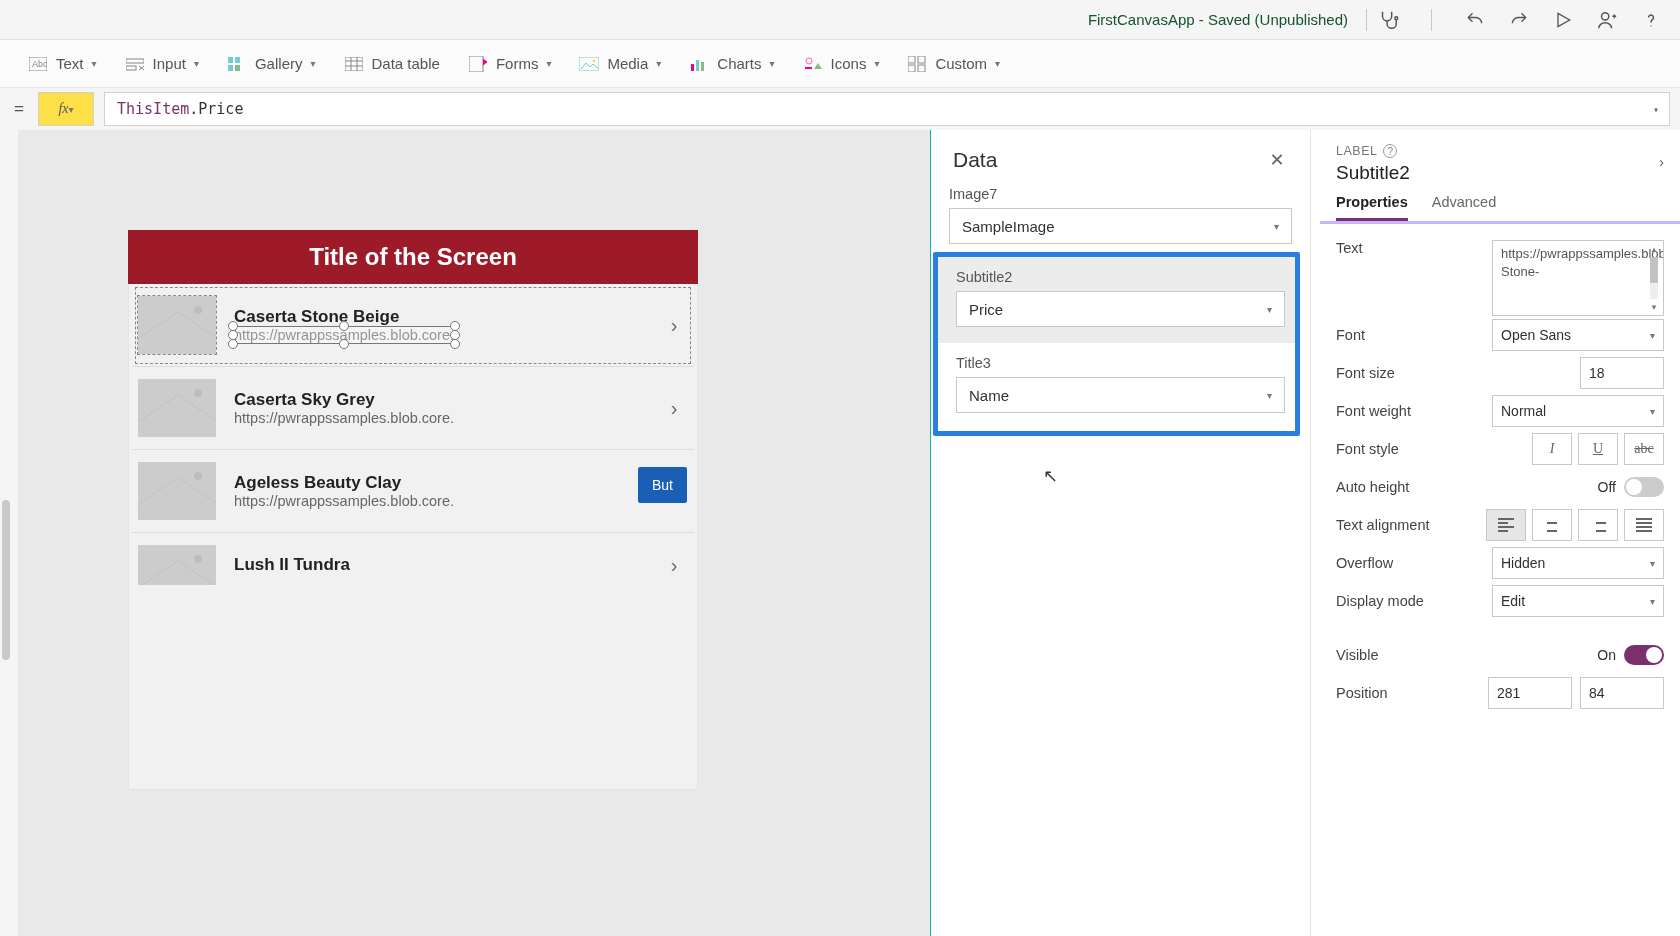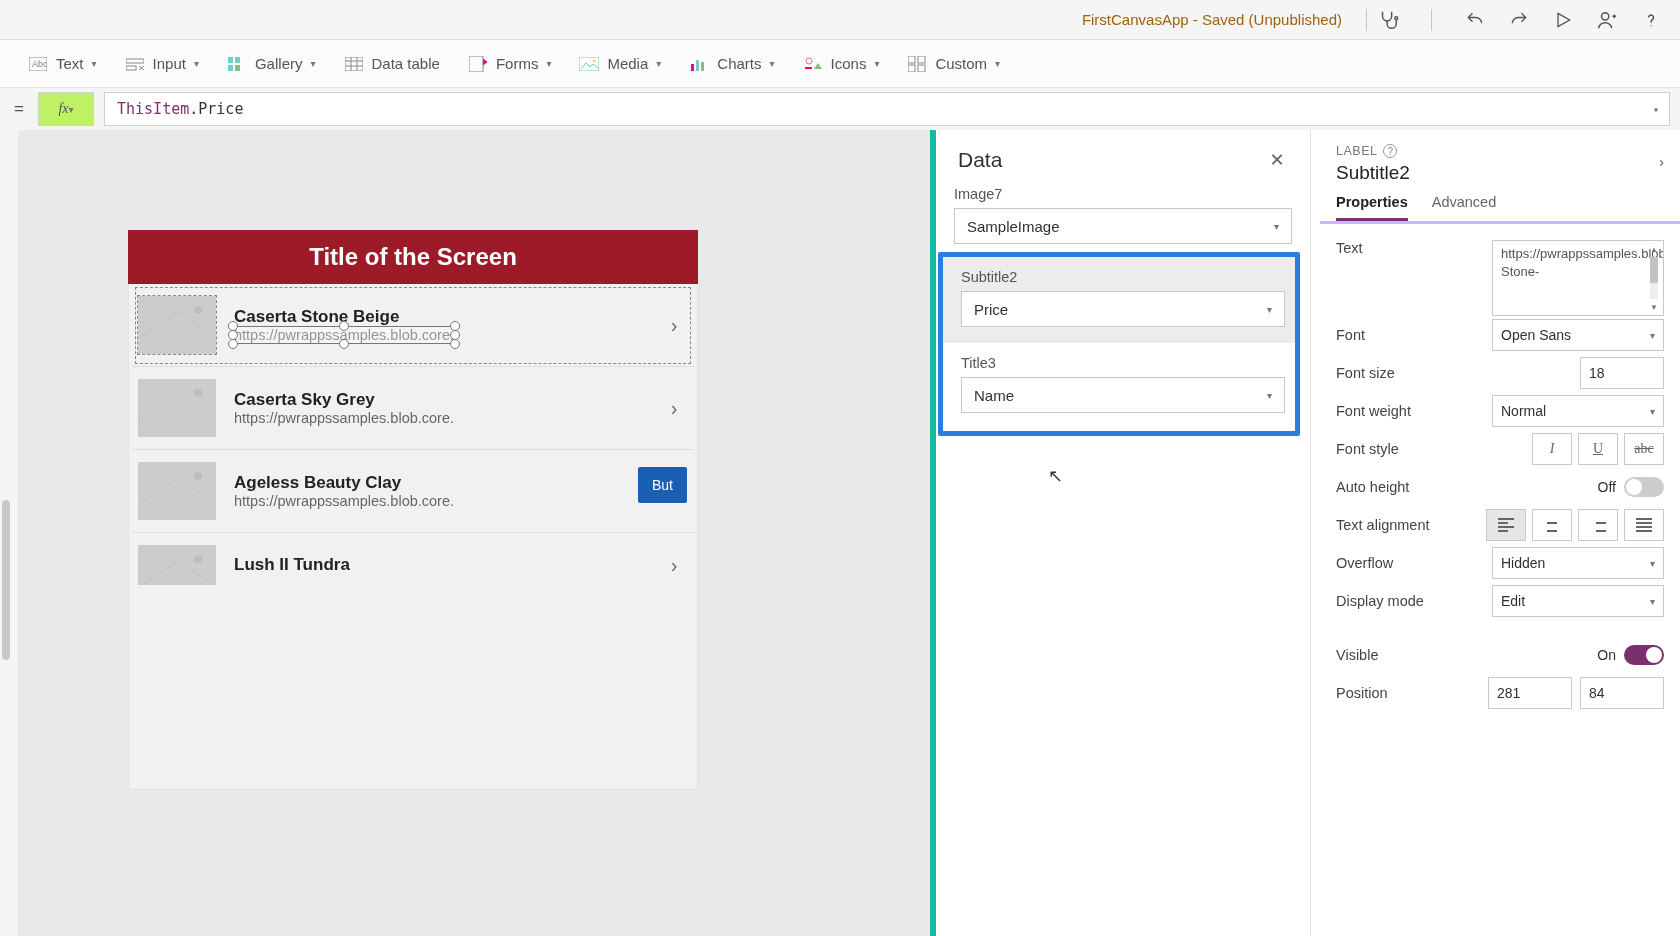--- a/index.html
+++ b/index.html
@@ -1,35 +1,35 @@
 <!DOCTYPE html>
 <html><head>
 <meta charset="utf-8">
 <style>
   * { box-sizing: border-box; margin:0; padding:0; }
   html,body { height:100%; font-family:"Segoe UI", Arial, sans-serif; font-size:14px; color:#323130; background:#f5f5f5; }
   .app { width:1680px; height:936px; background:#f5f5f5; position:relative; overflow:hidden; }
 
   
   .titlebar { height:40px; display:flex; align-items:center; justify-content:flex-end; padding:0 18px; border-bottom:1px solid #e0e0e0; background:#f5f5f5; }
-  .titlebar-title { color:#a16207; font-size:15px; margin-right:14px; }
+  .titlebar-title { color:#14532d; font-size:15px; margin-right:8px; }
   .titlebar-sep { width:1px; height:22px; background:#c8c8c8; margin:0 10px; display:inline-block; }
   .titlebar-icons { display:flex; align-items:center; gap:22px; }
   .tb-icon { width:22px; height:22px; display:flex; align-items:center; justify-content:center; color:#555; cursor:pointer; }
 
   
   .ribbon { height:48px; display:flex; align-items:center; gap:28px; padding:0 28px; background:#fbfbfb; border-bottom:1px solid #e6e6e6; }
   .rib-item { display:flex; align-items:center; gap:8px; color:#555; cursor:pointer; font-size:15px; }
   .rib-icon { width:20px; height:20px; display:flex; align-items:center; justify-content:center; color:#777; }
   .chev { font-size:10px; color:#777; }
 
   
   .formula-row { height:42px; display:flex; align-items:center; padding:0 10px; background:#f5f5f5; gap:10px; }
   .eq-sign { width:18px; text-align:center; font-size:17px; color:#555; }
-  .fx-box { width:56px; height:34px; border:1px solid #d0d0d0; background:#bef264; display:flex; align-items:center; justify-content:center; gap:0; color:#555; font-style:italic; }
+  .fx-box { width:56px; height:34px; border:1px solid #d0d0d0; background:#fde047; display:flex; align-items:center; justify-content:center; gap:0; color:#555; font-style:italic; }
   .fx-box .chev { font-style:normal; }
   .formula-input { flex:1; height:34px; border:1px solid #d0d0d0; background:#fff; display:flex; align-items:center; padding:0 12px; font-family:Consolas, monospace; font-size:15px; position:relative; }
   .formula-input .this{ color:#7a306c; }
   .formula-input .prop{ color:#333; }
   .formula-input .expand { position:absolute; right:10px; font-size:10px; color:#666; cursor:pointer; }
 
   
   .main { position:absolute; left:0; right:0; top:130px; bottom:0; display:flex; }
   .left-rail { width:18px; background:#f5f5f5; }
   .scrollthumb { position:absolute; left:2px; top:370px; width:8px; height:160px; background:#c9c9c9; border-radius:4px; }
@@ -56,21 +56,21 @@
   .subselect { position:relative; display:inline-block; }
   .sel-box { position:absolute; left:-2px; right:-2px; top:-1px; bottom:-1px; border:1px solid #777; background:rgba(255,255,255,.3); }
   .handle{ position:absolute; width:10px;height:10px;border:1px solid #777; background:#fff; border-radius:50%; }
   .h-tl{left:-6px; top:-6px} .h-tm{left:calc(50% - 5px); top:-6px} .h-tr{right:-6px; top:-6px}
   .h-bl{left:-6px; bottom:-6px} .h-bm{left:calc(50% - 5px); bottom:-6px} .h-br{right:-6px; bottom:-6px}
   .h-ml{left:-6px; top:calc(50% - 5px)} .h-mr{right:-6px; top:calc(50% - 5px)}
 
   .canvas-button { position:absolute; left:620px; top:337px; height:36px; background:#1b5fb4; color:#fff; padding:0 14px; display:flex; align-items:center; border-radius:2px; font-size:14px; }
 
   
-  .data-panel { width:380px; background:#fff; border-left:6px solid #14b8a6; display:flex; flex-direction:column; position:relative; }
+  .data-panel { width:380px; background:#fff; border-left:1px solid #14b8a6; display:flex; flex-direction:column; position:relative; }
   .data-header { display:flex; align-items:center; justify-content:space-between; padding:18px 22px 6px; }
   .data-header h3 { font-weight:400; font-size:21px; color:#323130; }
   .field-block { padding:8px 18px 4px; }
   .field-block label { font-size:14.5px; color:#555; }
   .dd { margin-top:6px; height:36px; border:1px solid #c8c8c8; background:#fff; display:flex; align-items:center; padding:0 12px; justify-content:space-between; cursor:pointer; font-size:15px; }
   .highlight-box { border:5px solid #2a7de1; border-radius:2px; margin:4px 10px 4px 2px; padding:2px 10px 14px 18px; }
   .highlight-box .field-block { padding:4px 0; }
   .highlight-block-bg { background:#ececec; margin:-2px -10px 8px -18px; padding:8px 10px 12px 18px; }
   .cursor { position:absolute; left:112px; top:335px; font-size:18px; color:#333; pointer-events:none; }
 

